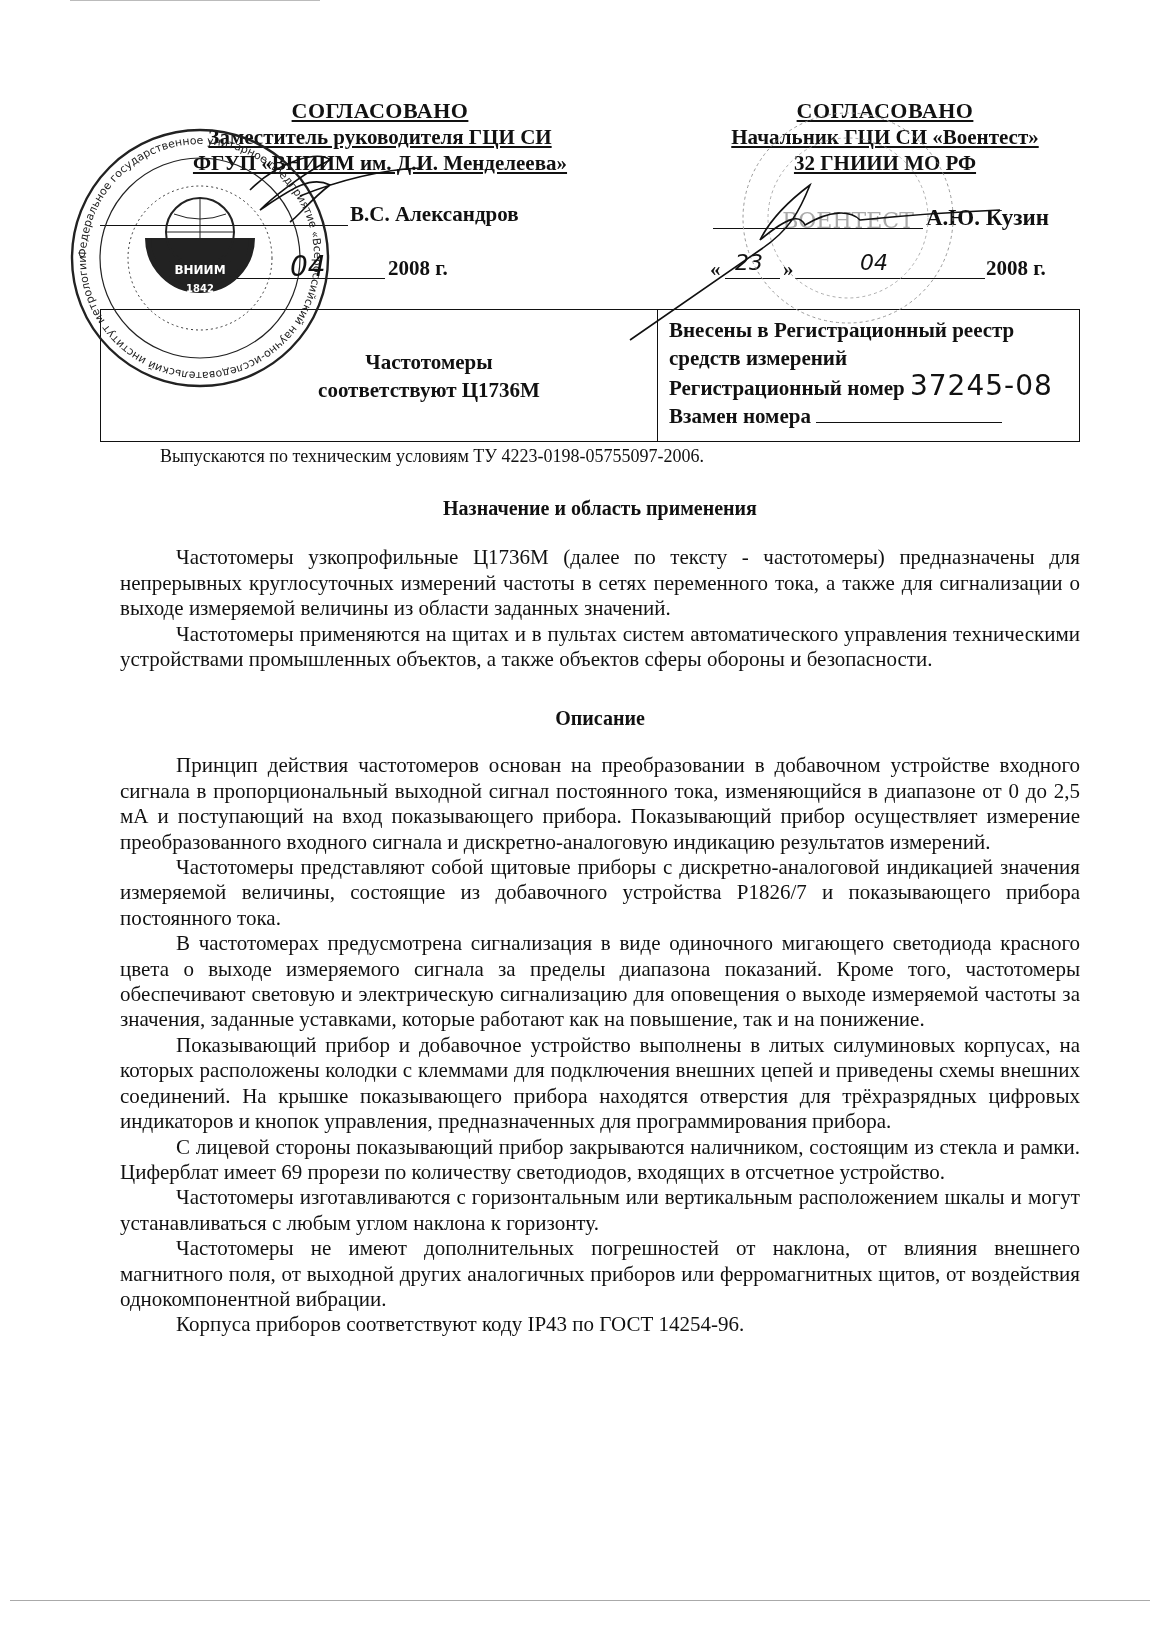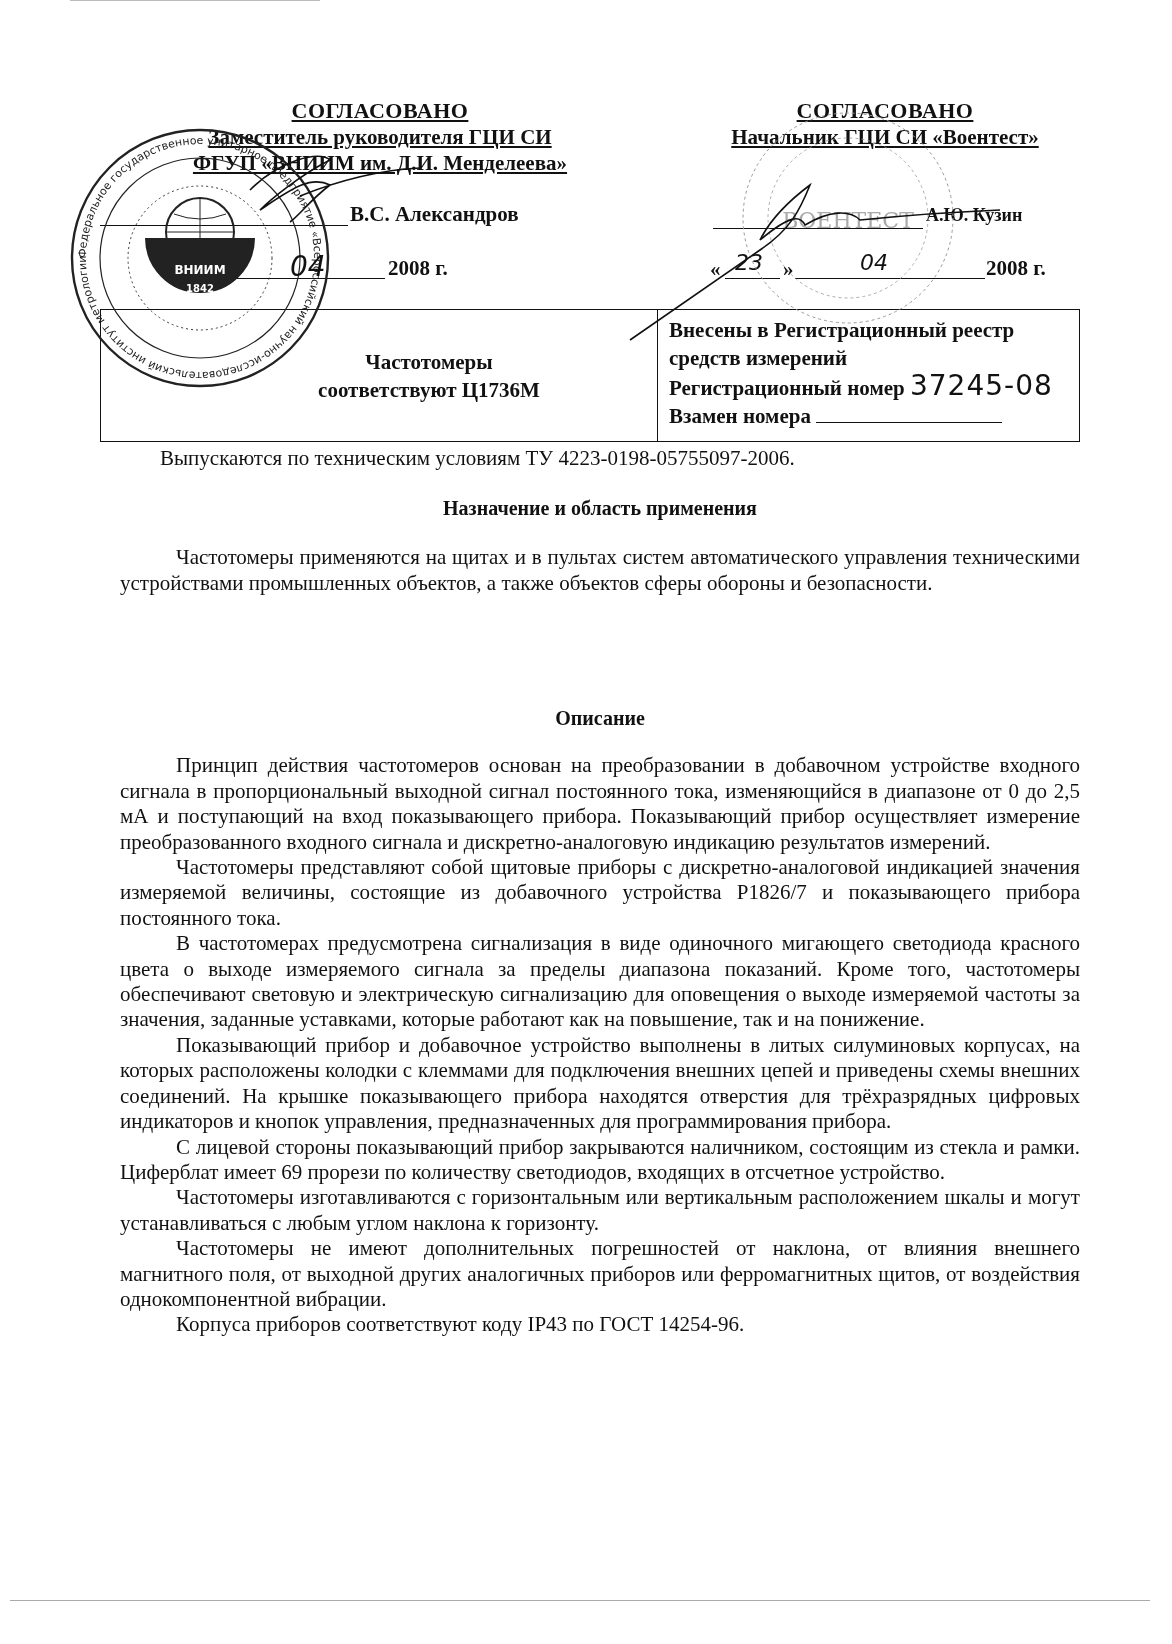--- a/index.html
+++ b/index.html
@@ -35,23 +35,24 @@
   <div>ФГУП «ВНИИМ им. Д.И. Менделеева»</div>
 </div>
 <div class="sigline" style="left:100px;top:225px;width:248px;"></div>
 <div class="abs bold" style="left:350px;top:202px;font-size:21px;">В.С. Александров</div>
 <div class="sigline" style="left:180px;top:278px;width:205px;"></div>
 <div class="abs bold" style="left:388px;top:256px;font-size:21px;">2008 г.</div>
 
 <div class="abs approval" style="left:690px;top:98px;width:390px;">
   <div class="head">СОГЛАСОВАНО</div>
   <div>Начальник ГЦИ СИ «Воентест»</div>
+  <div>32 ГНИИИ МО РФ</div>
 </div>
 <div class="sigline" style="left:713px;top:228px;width:210px;"></div>
-<div class="abs bold" style="left:926px;top:205px;font-size:18px;">А.Ю. Кузин</div>
+<div class="abs bold" style="left:926px;top:205px;font-size:23px;">А.Ю. Кузин</div>
 <div class="abs bold" style="left:710px;top:257px;font-size:21px;">«</div>
 <div class="abs hand" style="left:735px;top:250px;font-size:22px;">23</div>
 <div class="sigline" style="left:725px;top:278px;width:55px;"></div>
 <div class="abs bold" style="left:783px;top:257px;font-size:21px;">»</div>
 <div class="abs hand" style="left:860px;top:250px;font-size:22px;">04</div>
 <div class="sigline" style="left:795px;top:278px;width:190px;"></div>
 <div class="abs bold" style="left:986px;top:256px;font-size:21px;">2008 г.</div>
 
 <div class="abs" style="left:100px;top:309px;width:980px;height:133px;border:1.6px solid #111;box-sizing:border-box;">
   <div class="abs" style="left:556px;top:0;width:0;height:131px;border-left:1.4px solid #111;"></div>
@@ -66,24 +67,25 @@
       <span>Регистрационный номер</span>
       <span class="hand" style="font-weight:normal;font-style:normal;font-size:28px;letter-spacing:1px;">37245-08</span>
     </div>
     <div>
       <span>Взамен номера</span>
       <span style="display:inline-block;width:186px;border-bottom:1.6px solid #111;height:18px;vertical-align:baseline;"></span>
     </div>
   </div>
 </div>
 
-<div class="abs" style="left:160px;top:446px;font-size:21px;">Выпускаются по техническим условиям ТУ 4223-0198-05755097-2006.</div>
+<div class="abs" style="left:160px;top:446px;font-size:18px;">Выпускаются по техническим условиям ТУ 4223-0198-05755097-2006.</div>
 
 <div class="body-text" style="top:496px;">
   <div class="section-title" style="margin-bottom:24px;">Назначение и область применения</div>
+  <p>Частотомеры узкопрофильные Ц1736М (далее по тексту - частотомеры) предназначены для непрерывных круглосуточных измерений частоты в сетях переменного тока, а также для сигнализации о выходе измеряемой величины из области заданных значений.</p>
   <p>Частотомеры применяются на щитах и в пультах систем автоматического управления техническими устройствами промышленных объектов, а также объектов сферы обороны и безопасности.</p>
 </div>
 
 <div class="body-text" style="top:706px;">
   <div class="section-title" style="margin-bottom:22px;">Описание</div>
   <p>Принцип действия частотомеров основан на преобразовании в добавочном устройстве входного сигнала в пропорциональный выходной сигнал постоянного тока, изменяющийся в диапазоне от 0 до 2,5 мА и поступающий на вход показывающего прибора. Показывающий прибор осуществляет измерение преобразованного входного сигнала и дискретно-аналоговую индикацию результатов измерений.</p>
   <p>Частотомеры представляют собой щитовые приборы с дискретно-аналоговой индикацией значения измеряемой величины, состоящие из добавочного устройства Р1826/7 и показывающего прибора постоянного тока.</p>
   <p>В частотомерах предусмотрена сигнализация в виде одиночного мигающего светодиода красного цвета о выходе измеряемого сигнала за пределы диапазона показаний. Кроме того, частотомеры обеспечивают световую и электрическую сигнализацию для оповещения о выходе измеряемой частоты за значения, заданные уставками, которые работают как на повышение, так и на понижение.</p>
   <p>Показывающий прибор и добавочное устройство выполнены в литых силуминовых корпусах, на которых расположены колодки с клеммами для подключения внешних цепей и приведены схемы внешних соединений. На крышке показывающего прибора находятся отверстия для трёхразрядных цифровых индикаторов и кнопок управления, предназначенных для программирования прибора.</p>
   <p>С лицевой стороны показывающий прибор закрываются наличником, состоящим из стекла и рамки. Циферблат имеет 69 прорези по количеству светодиодов, входящих в отсчетное устройство.</p>

